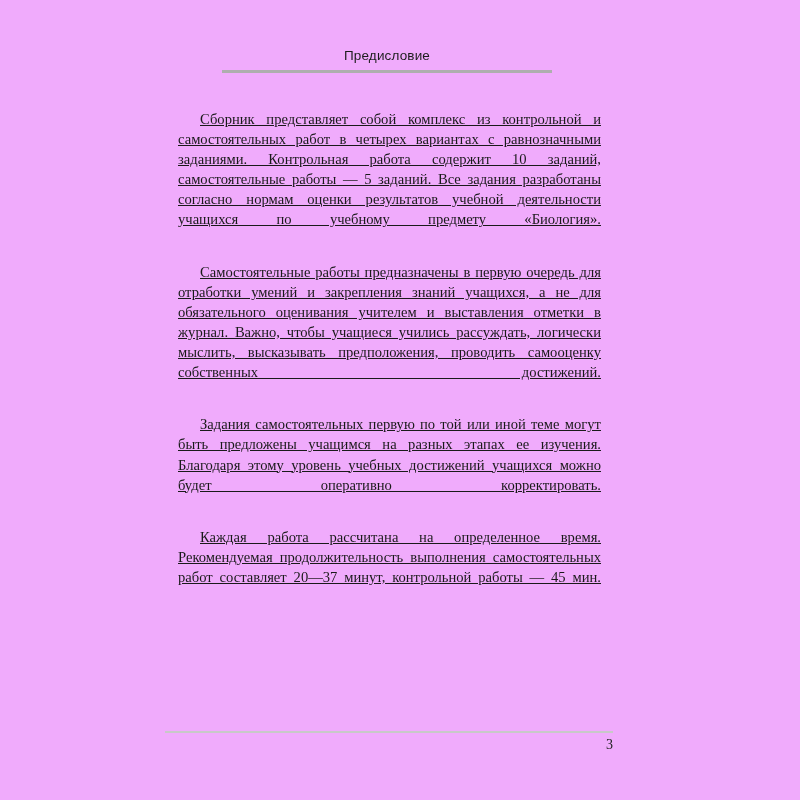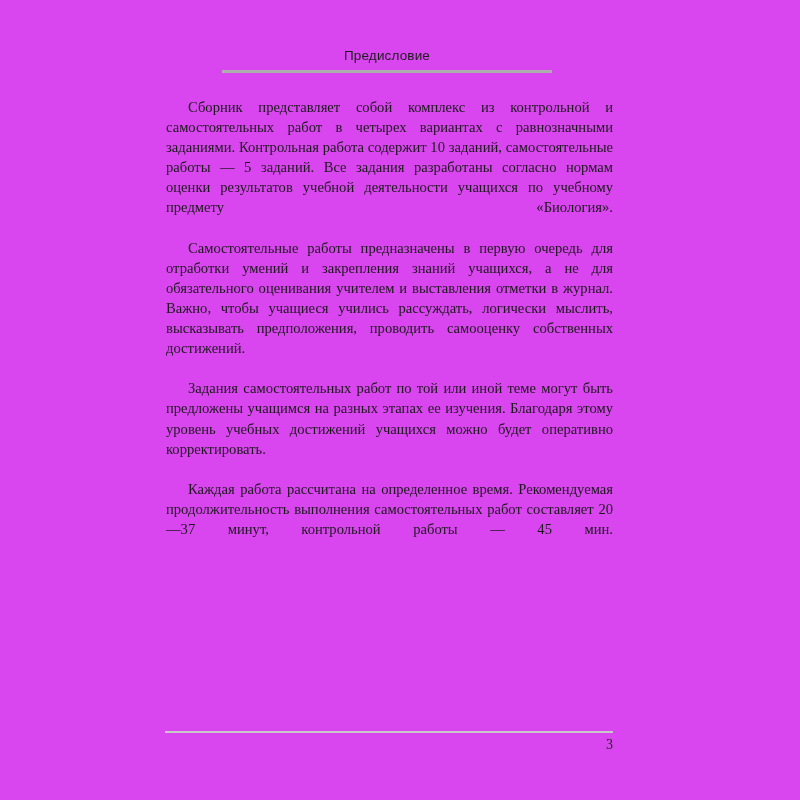--- a/index.html
+++ b/index.html
@@ -6,21 +6,21 @@
   html, body {
     margin: 0;
     padding: 0;
     background: #ffffff;
   }
 
   .page {
     position: relative;
     width: 800px;
     height: 800px;
-    background: #d946ef;
+    background: #f0abfc;
     overflow: hidden;
     font-family: "Liberation Serif", "DejaVu Serif", serif;
     -webkit-font-smoothing: antialiased;
   }
 
   
   .running-head {
     position: absolute;
     left: 222px;
     top: 48px;
@@ -51,22 +51,23 @@
     width: 447px;
     text-align: justify;
     text-justify: inter-word;
     color: #1a1a1a;
     font-size: 14.6px;
     line-height: 20.1px;
     hyphens: manual;
   }
 
   .textblock p {
-    margin: 0;
+    margin: 12px;
     text-indent: 22px;
+    text-decoration: underline;
   }
 
   .textblock p:last-child {
     text-align: justify;
   }
 
   
   .textblock p::after {
     content: "";
     display: inline-block;
@@ -99,21 +100,21 @@
 
 <div class="page">
 
   <div class="running-head">Предисловие</div>
 
   <div class="head-rule"></div>
 
   <div class="textblock">
     <p>Сборник представляет собой комплекс из контрольной и самостоятельных работ в четырех вариантах с равнозначными заданиями. Контрольная работа содержит 10 заданий, самостоятельные работы — 5 заданий. Все задания разработаны согласно нормам оценки результатов учебной деятельности учащихся по учебному предмету «Биология».</p>
     <p>Самостоятельные работы предназначены в первую очередь для отработки умений и закрепления знаний учащихся, а не для обязательного оценивания учителем и выставления отметки в журнал. Важно, чтобы учащиеся учились рассуждать, логически мыслить, высказывать предположения, проводить самооценку собственных достижений.</p>
-    <p>Задания самостоятельных работ по той или иной теме могут быть предложены учащимся на разных этапах ее изучения. Благодаря этому уровень учебных достижений учащихся можно будет оперативно корректировать.</p>
+    <p>Задания самостоятельных первую по той или иной теме могут быть предложены учащимся на разных этапах ее изучения. Благодаря этому уровень учебных достижений учащихся можно будет оперативно корректировать.</p>
     <p>Каждая работа рассчитана на определенное время. Рекомендуемая продолжительность выполнения самостоятельных работ составляет 20—37 минут, контрольной работы — 45 мин.</p>
   </div>
 
   <div class="foot-rule"></div>
 
   <div class="page-number">3</div>
 
 </div>
 
 </body></html>

